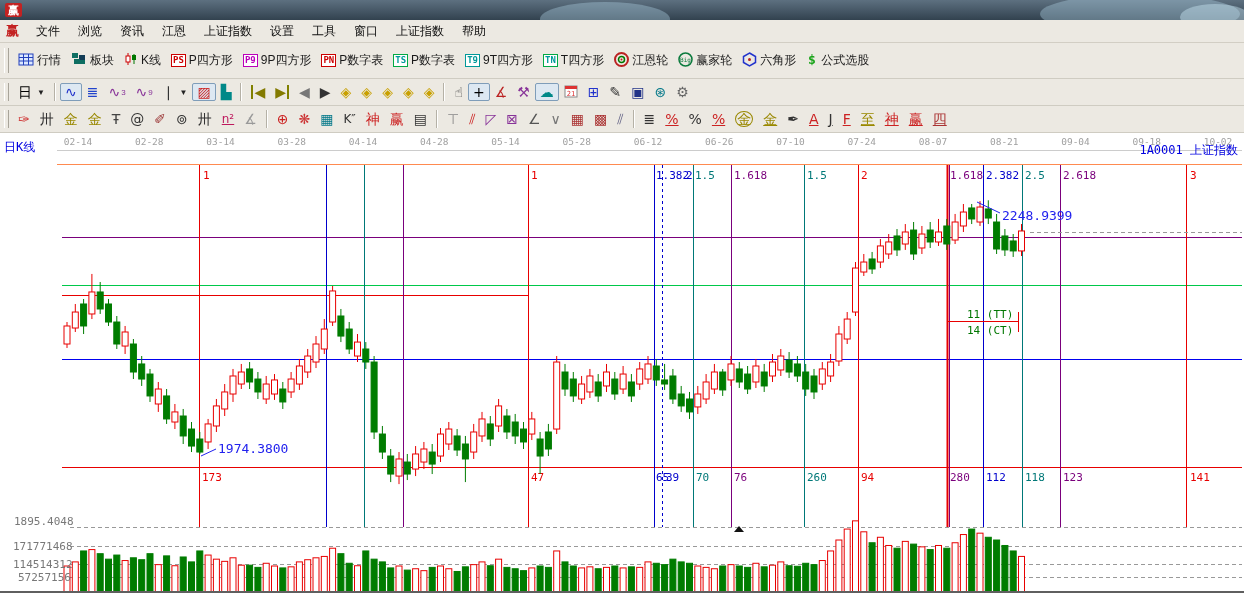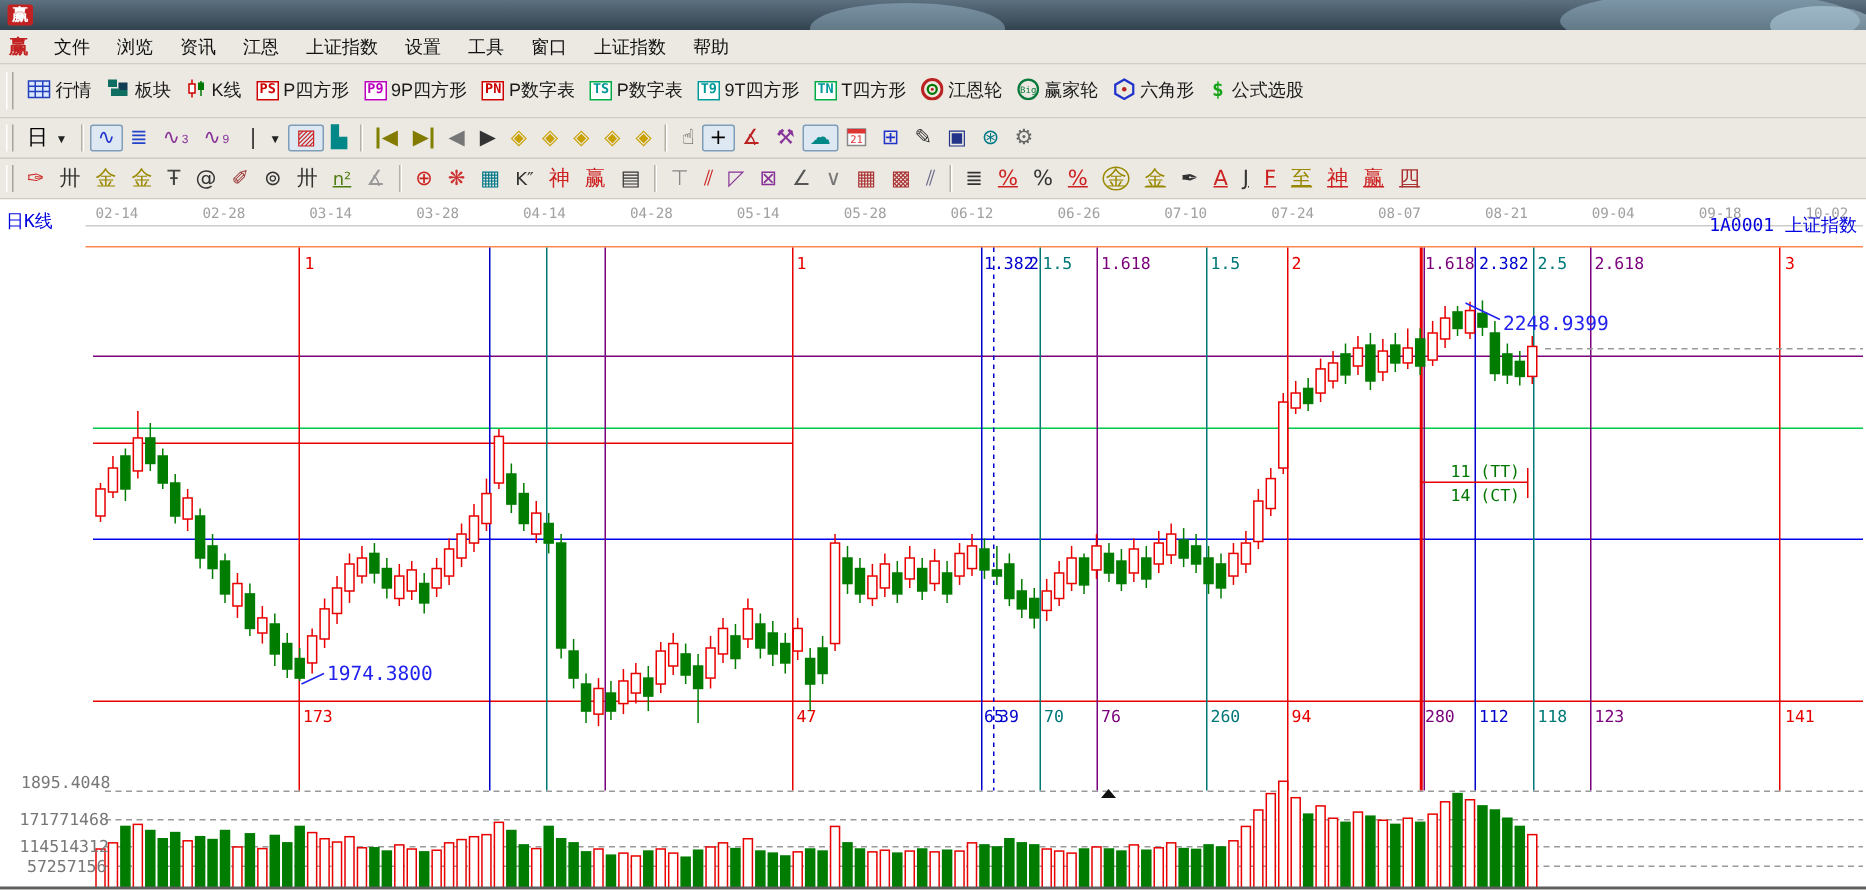--- a/index.html
+++ b/index.html
@@ -266,21 +266,21 @@
       <span class="tbtn">
         <span class="glyph" style="color: rgb(153, 51, 51);">✐</span>
       </span>
       <span class="tbtn">
         <span class="glyph" style="color: rgb(51, 51, 51);">⊚</span>
       </span>
       <span class="tbtn">
         <span class="glyph" style="color: rgb(51, 51, 51);">卅</span>
       </span>
       <span class="tbtn">
-        <span class="glyph small" style="color: #4d7c0f; text-decoration: underline;">n²</span>
+        <span class="glyph small" style="color: #be185d; text-decoration: underline;">n²</span>
       </span>
       <span class="tbtn">
         <span class="glyph" style="color: rgb(153, 153, 153);">∡</span>
       </span>
       <span class="sep"></span>
       <span class="tbtn">
         <span class="glyph" style="color: rgb(204, 34, 34);">⊕</span>
       </span>
       <span class="tbtn">
         <span class="glyph" style="color: rgb(204, 51, 51);">❋</span>

